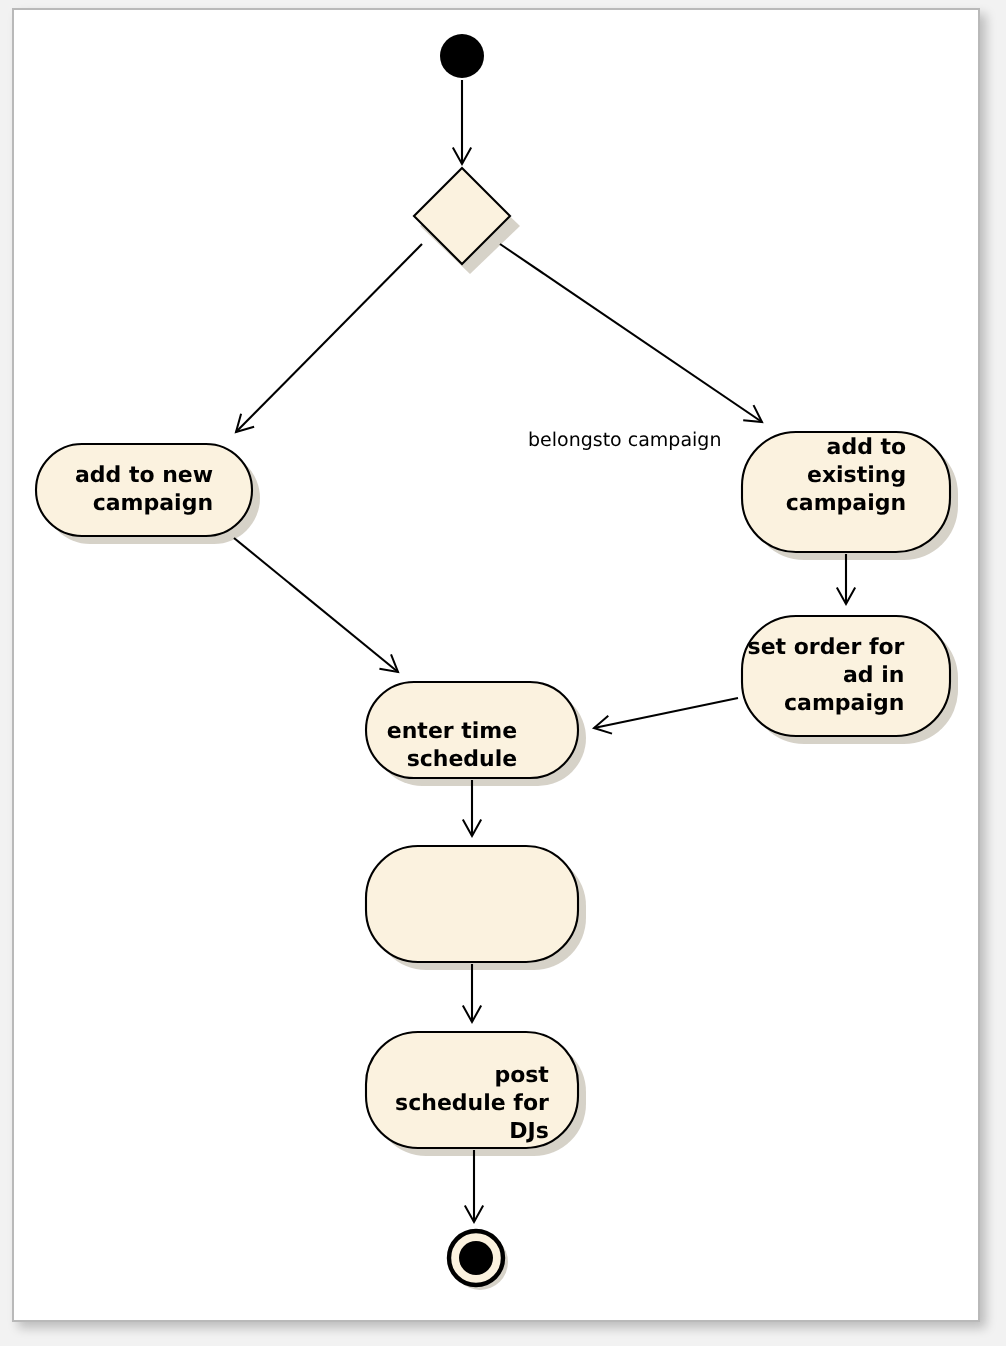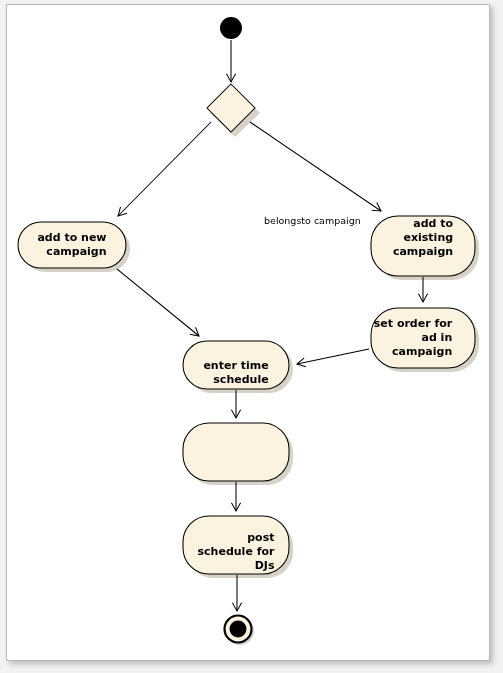--- a/index.html
+++ b/index.html
@@ -134,21 +134,21 @@
 campaign</div>
 
   <div class="node-label" style="left:371px; top:216px; width:104px; height:44px;">add to
 existing
 campaign</div>
 
   <div class="node-label" style="left:371px; top:308px; width:84px; height:60px;">set order for
 ad in
 campaign</div>
 
-  <div class="node-label" style="left:183px; top:341px; width:106px; height:64px;">enter time
+  <div class="node-label" style="left:173px; top:341px; width:106px; height:64px;">enter time
 schedule</div>
 
 
   <div class="node-label" style="left:183px; top:516px; width:106px; height:72px;">post
 schedule for
 DJs</div>
 
 
   <div class="edge-label" style="left:264px; top:167px;margin-top:48px;">belongsto campaign</div>
 </div>

